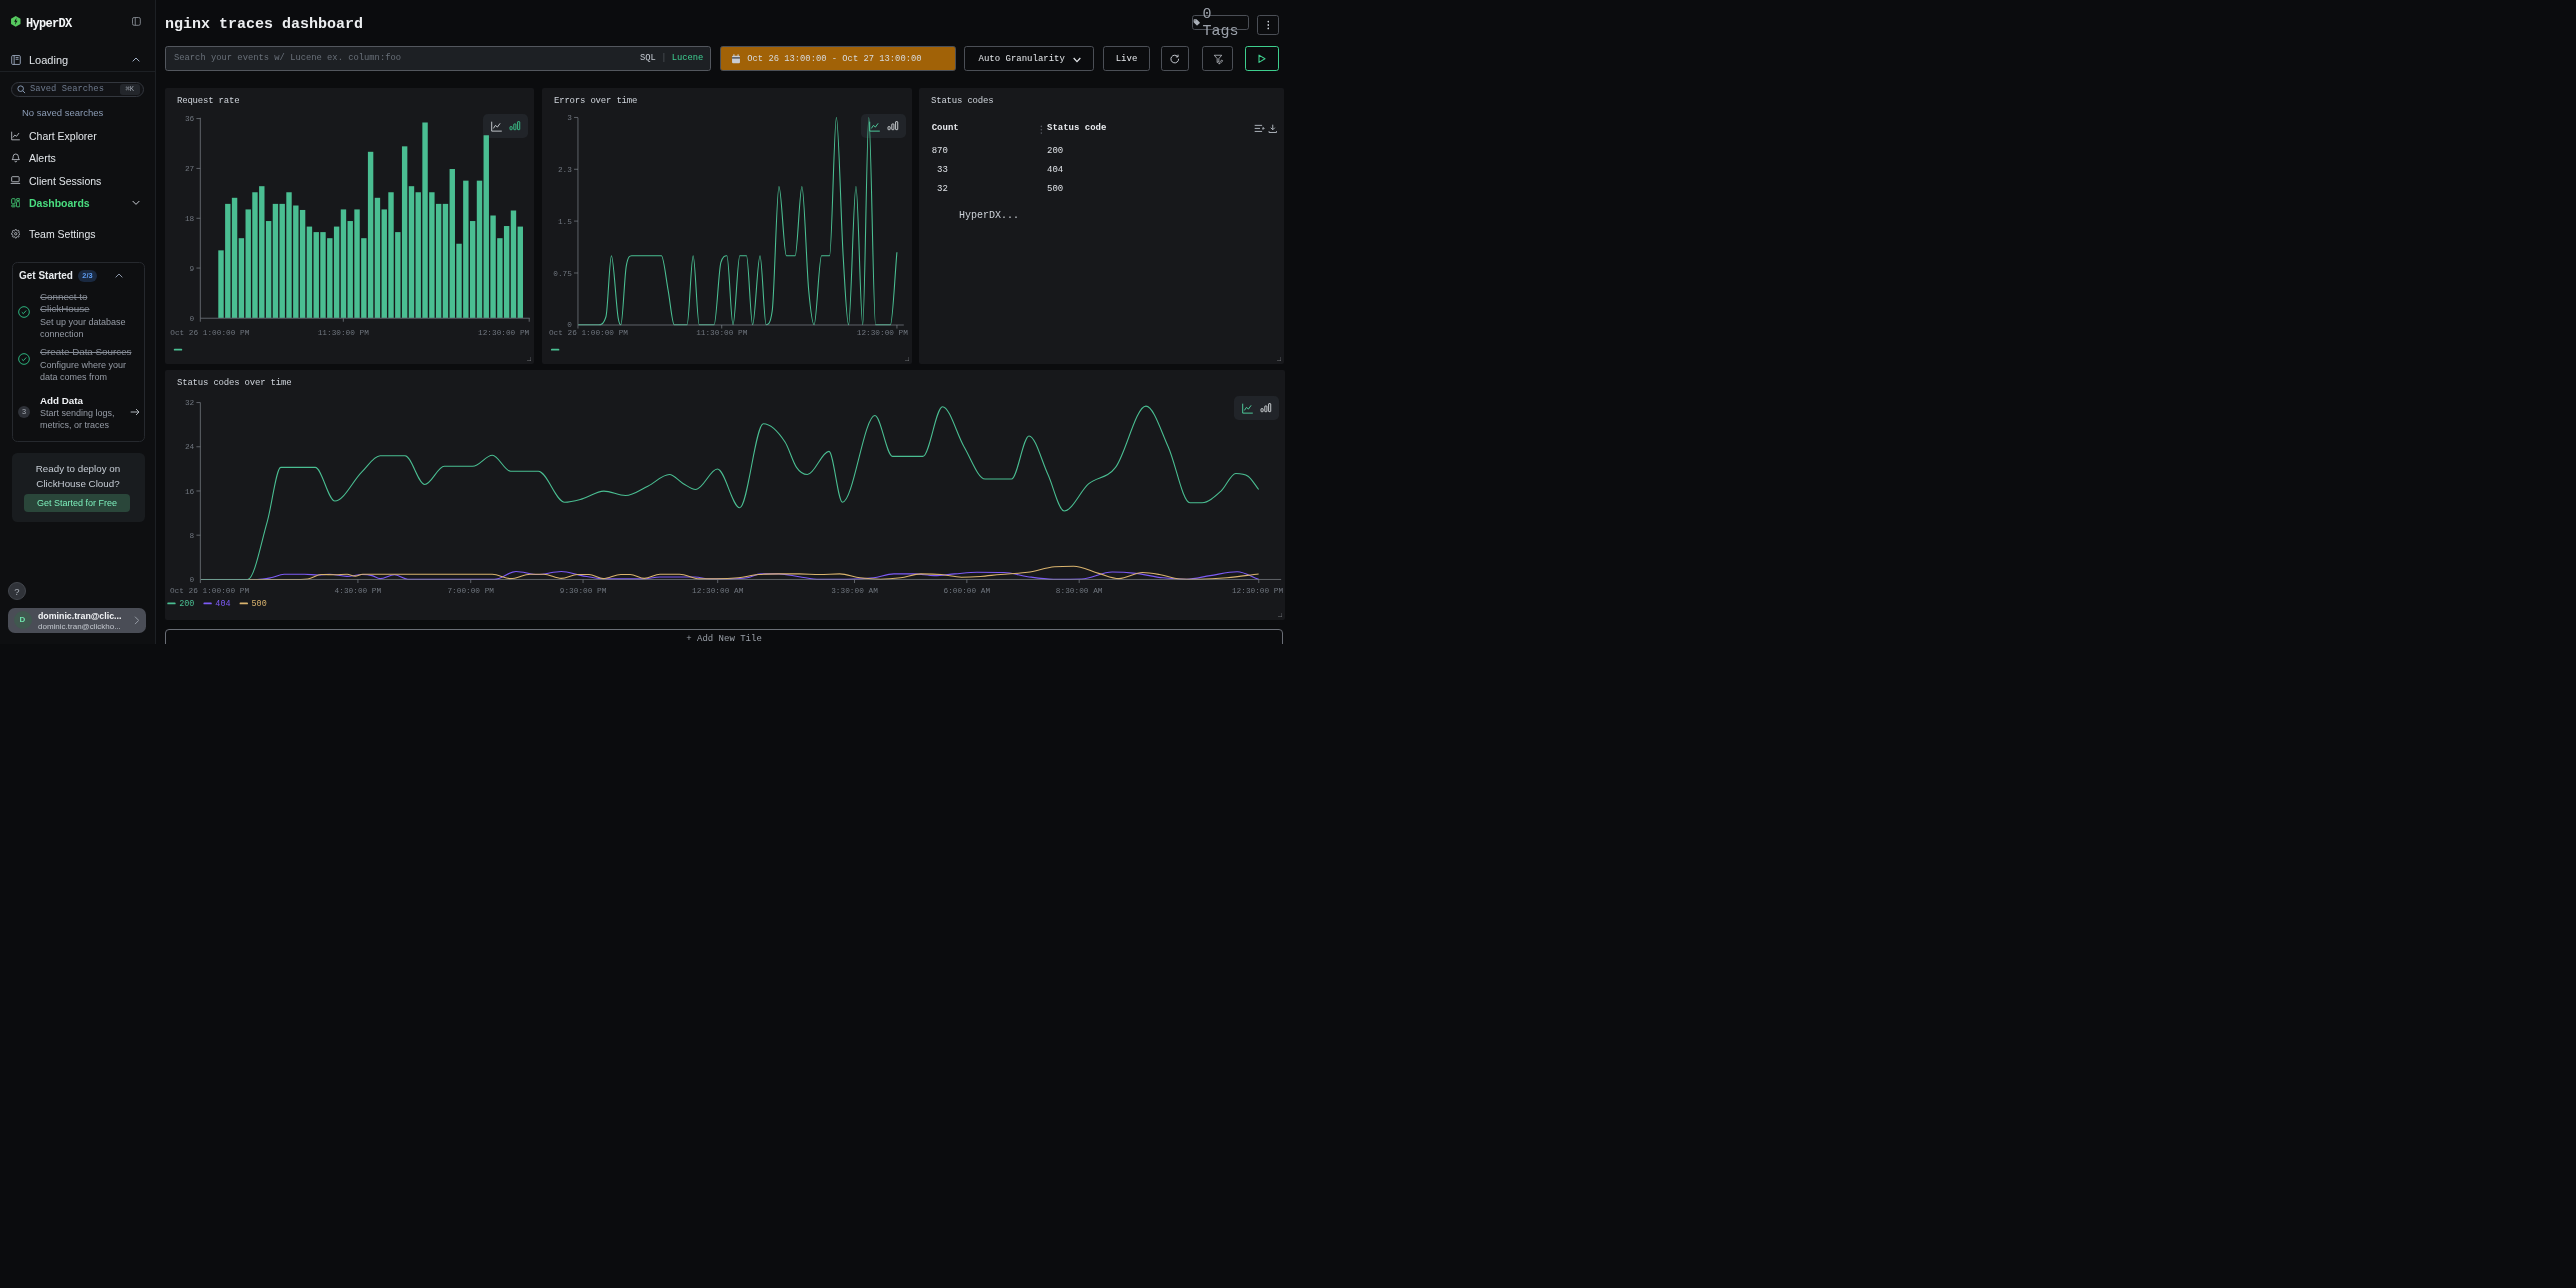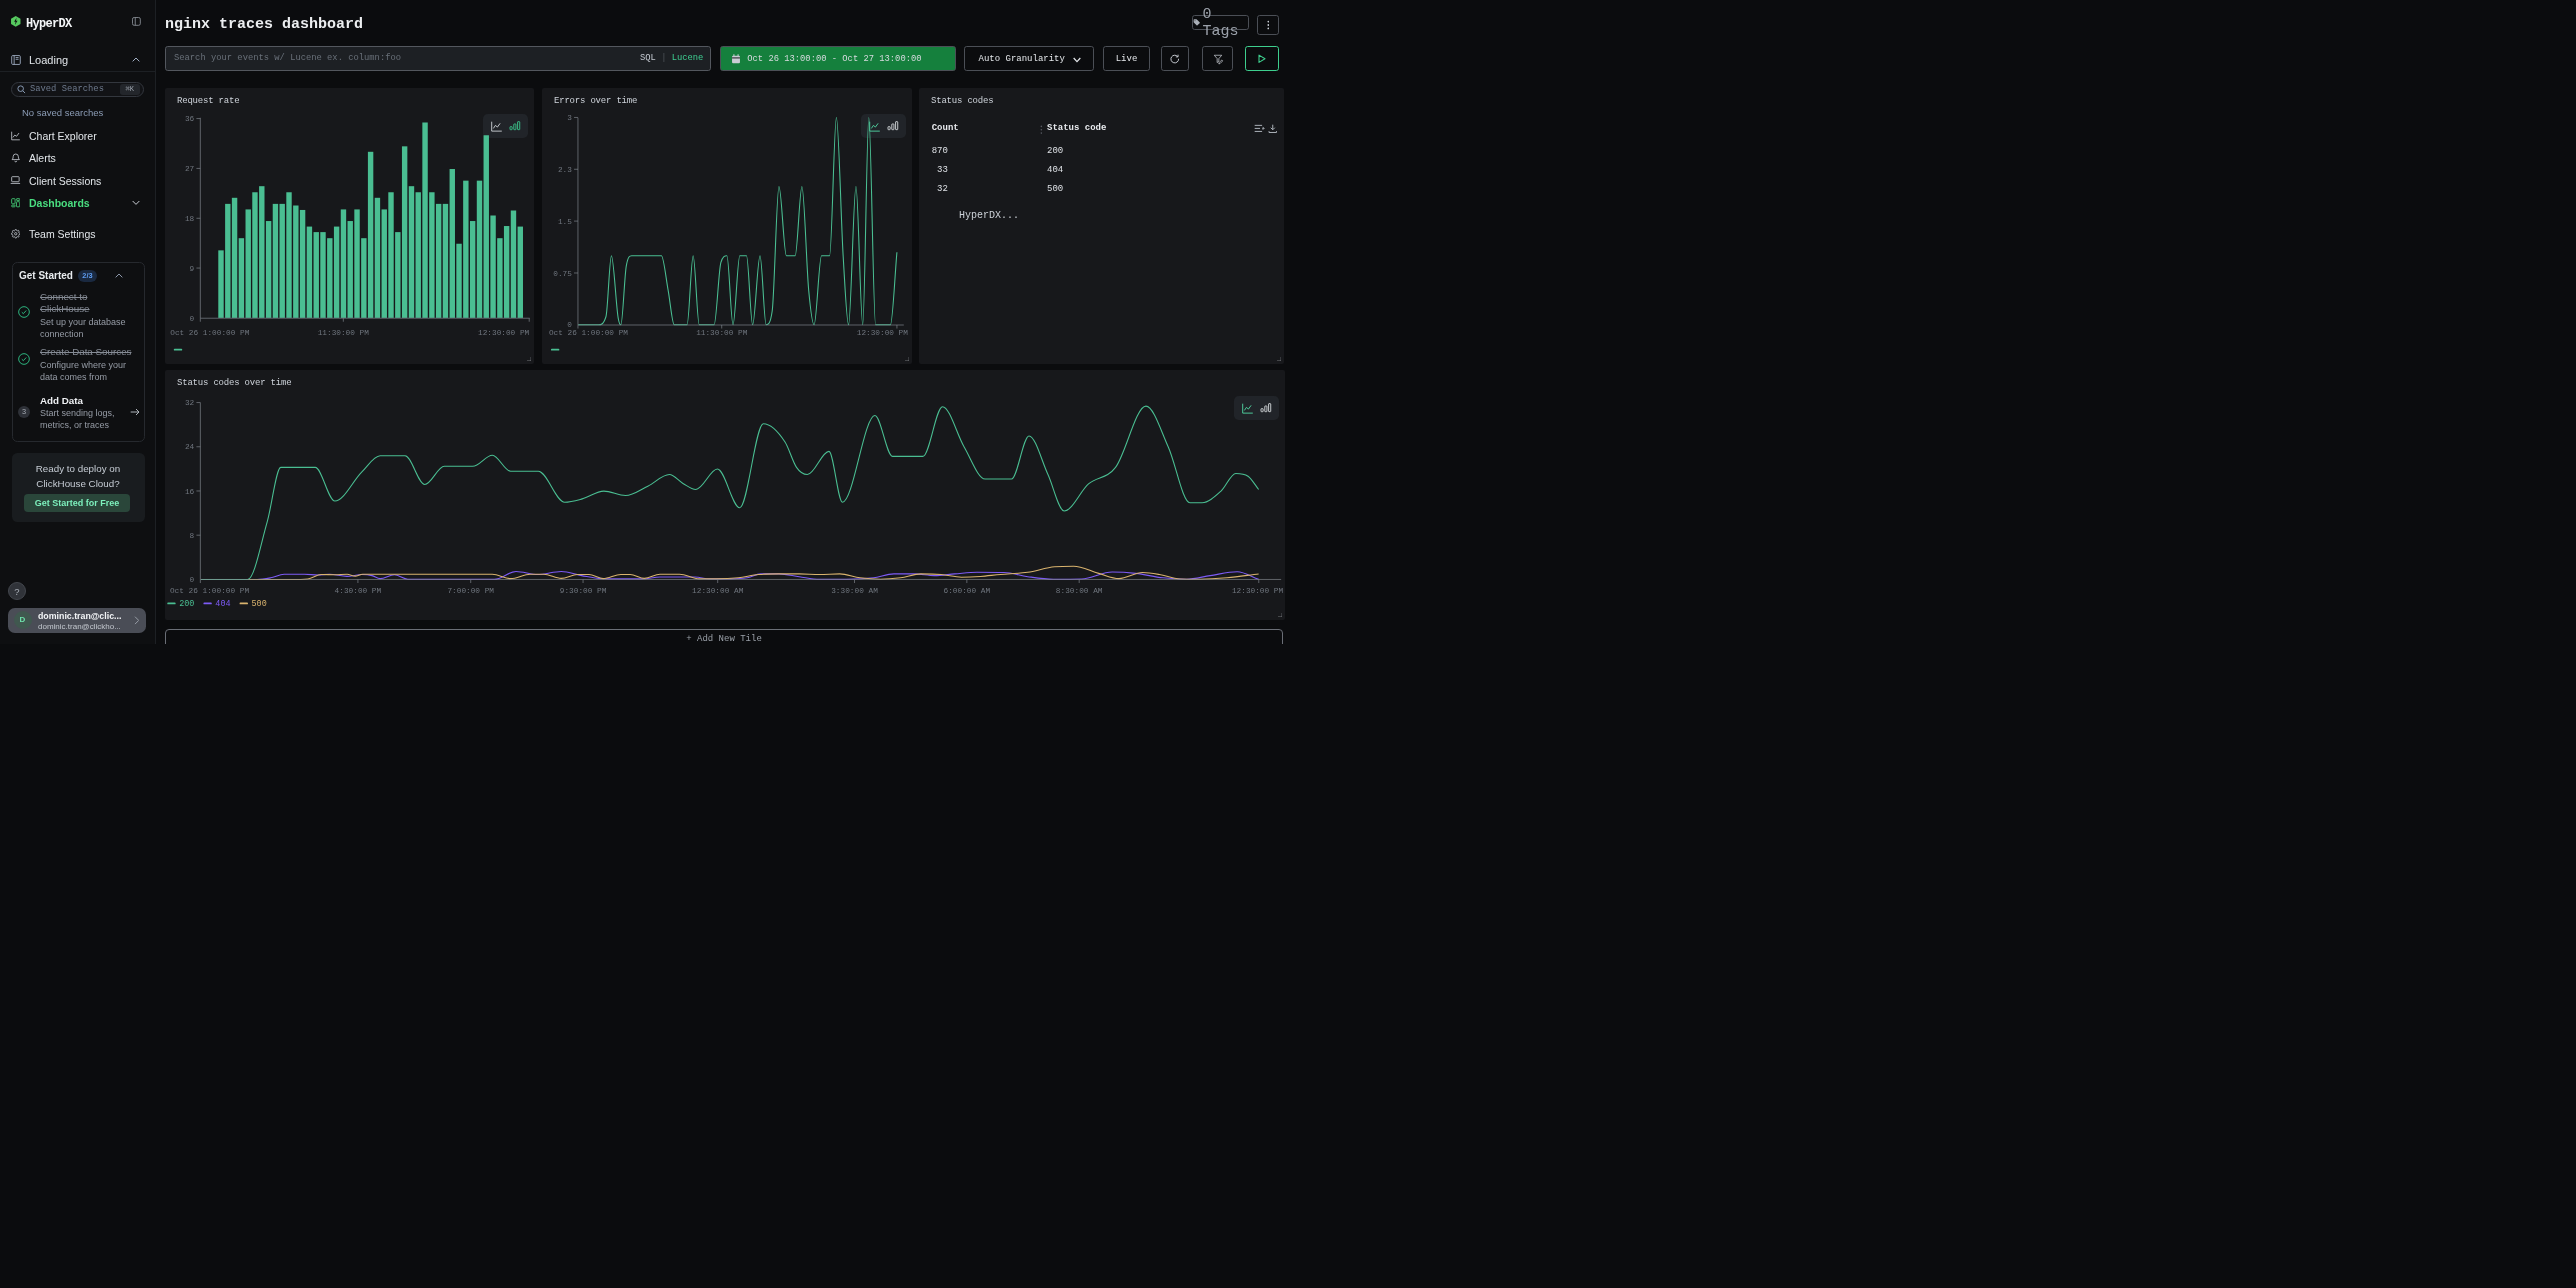--- a/index.html
+++ b/index.html
@@ -112,21 +112,21 @@
   <div class="abs" style="left:18px;top:406px;width:12px;height:12px;background:#2e3138;border-radius:50%;font-size:7.4px;color:#a7adb6;text-align:center;line-height:12px">3</div>
   <div class="abs" style="left:40px;top:395px;font-size:9.8px;font-weight:bold;color:#eef0f3">Add Data</div>
   <div class="abs" style="left:40px;top:407px;font-size:9px;color:#969ca6;line-height:12.4px">Start sending logs,<br>metrics, or traces</div>
   <svg class="abs" style="left:130px;top:408px" width="10" height="8" viewBox="0 0 15 12" fill="none" stroke="#b9bec6" stroke-width="1.4">
       <line x1="1" y1="6" x2="13.5" y2="6"></line>
       <polyline points="9,1.5 13.5,6 9,10.5"></polyline>
     </svg>
 
   <div class="abs" style="left:11.5px;top:453px;width:133px;height:69px;background:#191c1f;border-radius:5.4px"></div>
   <div class="abs" style="left:11.5px;top:462px;width:133px;text-align:center;font-size:9.8px;color:#c6ccd4;line-height:14.5px">Ready to deploy on<br>ClickHouse Cloud?</div>
-  <div class="abs" style="left:24px;top:494px;width:106px;height:18px;background:#2a463a;border-radius:4px;font-size:9px;font-weight:bold;color:#7df0bd;text-align:center;line-height:18px">Get Started for Free</div>
+  <div class="abs" style="left:24px;top:494px;width:106px;height:18px;background:#2a463a;border-radius:4px;font-size:9px;font-weight:normal;color:#7df0bd;text-align:center;line-height:18px">Get Started for Free</div>
 
   <div class="abs" style="left:8px;top:582px;width:18px;height:18px;background:#303339;border:0.7px solid #43474e;border-radius:50%;font-size:9.5px;color:#aab0b9;text-align:center;line-height:17.6px">?</div>
   <div class="abs" style="left:8px;top:608px;width:138px;height:25px;background:#4a4d56;border-radius:6.8px"></div>
   <div class="abs" style="left:13.5px;top:611px;width:18px;height:18px;background:#40584f;border-radius:50%;font-size:8px;font-weight:bold;color:#6fe3ac;text-align:center;line-height:18px">D</div>
   <div class="abs" style="left:38px;top:611px;font-size:8.8px;font-weight:bold;color:#f2f4f6">dominic.tran@clic...</div>
   <div class="abs" style="left:38px;top:622px;font-size:8px;color:#c3c7ce">dominic.tran@clickho...</div>
   <svg class="abs" style="left:134px;top:616px" width="5.4" height="8.8" viewBox="0 0 8 13" fill="none" stroke="#9ba1ab" stroke-width="1.4">
       <polyline points="1.5,1 7,6.5 1.5,12"></polyline>
     </svg>
 </div>
@@ -143,21 +143,21 @@
         <circle cx="2" cy="2.4" r="1.35"></circle>
         <circle cx="2" cy="7.5" r="1.35"></circle>
         <circle cx="2" cy="12.6" r="1.35"></circle>
       </svg>
     </div>
 
   <div class="abs" style="left:165px;top:46px;width:546px;height:25px;background:#1d2024;border:0.7px solid #53575e;border-radius:2.7px"></div>
   <div class="abs mono" style="left:174px;top:53px;font-size:8.8px;color:#697079">Search your events w/ Lucene ex. column:foo</div>
   <div class="abs mono" style="top:53px;font-size:8.8px;color:#c3c8d0;left:640px">SQL <span style="color:#4e535a">|</span> <span style="color:#3ecf92">Lucene</span></div>
 
-  <div class="btn" style="left:720px;top:46px;width:236px;height:25px;background:#15803d;justify-content:flex-start;padding-left:9.5px;gap:6.8px">
+  <div class="btn" style="left:720px;top:46px;width:236px;height:25px;background:#a16207;justify-content:flex-start;padding-left:9.5px;gap:6.8px">
     <svg width="10" height="10" viewBox="0 0 24 24">
         <path d="M7 1.5v4M17 1.5v4" stroke="#c9cdd4" stroke-width="2.4" stroke-linecap="round"></path>
         <rect x="2.5" y="4" width="19" height="18" rx="2.5" fill="#c9cdd4"></rect>
         <rect x="2.5" y="8.2" width="19" height="2.4" fill="#191b1e"></rect>
       </svg>
     <span style="font-size:8.8px;color:#d6dade">Oct 26 13:00:00 - Oct 27 13:00:00</span>
   </div>
   <div class="btn" style="left:964px;top:46px;width:130px;height:25px;font-size:9px;color:#e4e7ea;justify-content:flex-start;padding-left:13.5px">Auto Granularity
     <svg style="position:absolute;right:12px;top:9.5px" width="8" height="6" viewBox="0 0 12 9" fill="none" stroke="#e4e7ea" stroke-width="1.8">
         <polyline points="1,1.5 6,7 11,1.5"></polyline>

